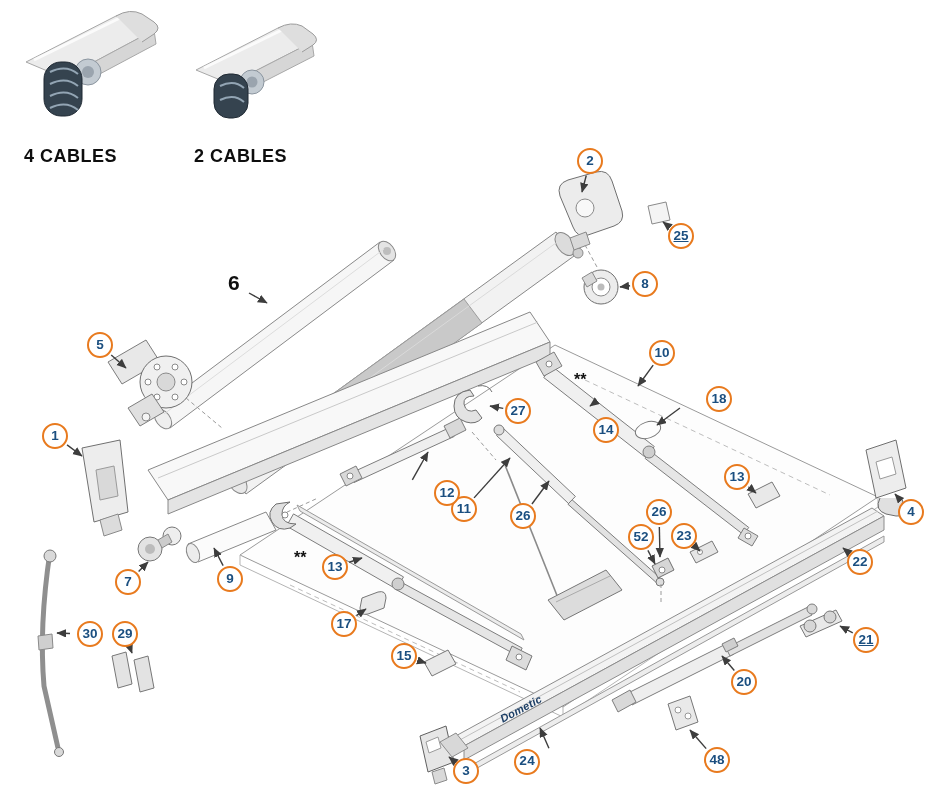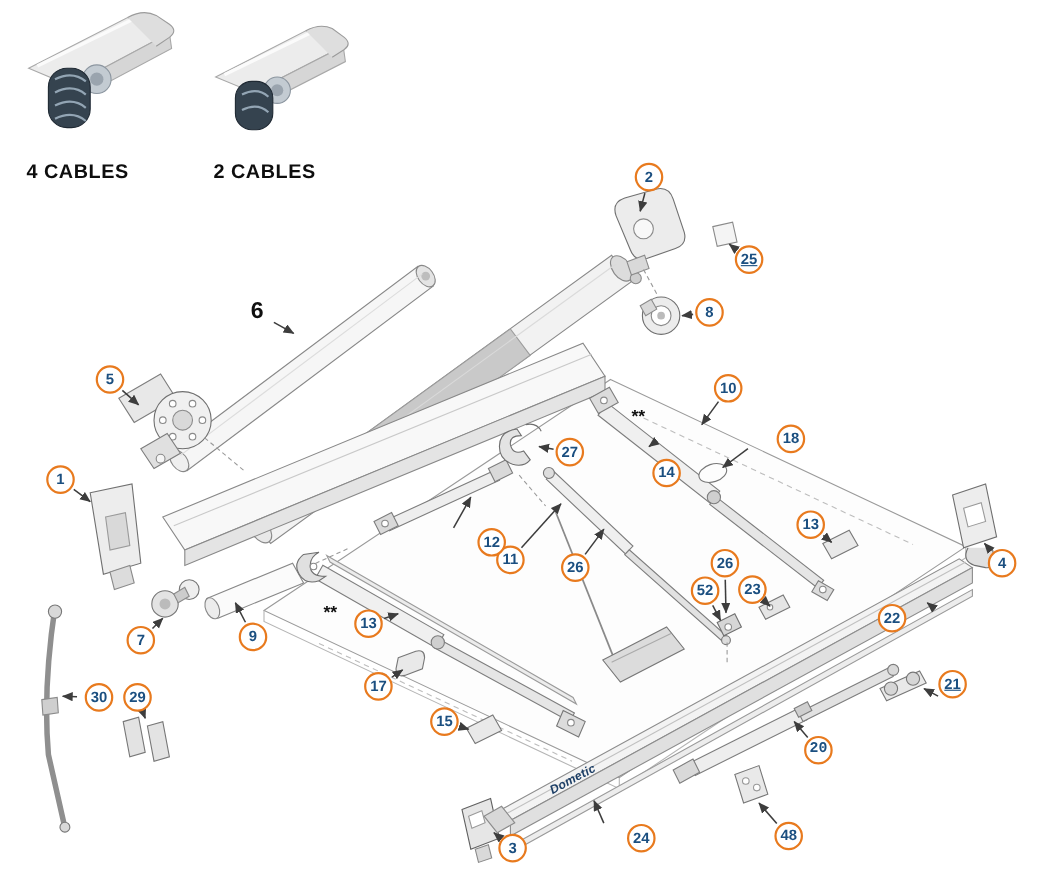--- a/index.html
+++ b/index.html
@@ -281,25 +281,25 @@
       <div class="callout" style="left: 217px; top: 566px;">9</div>
       <div class="callout" style="left: 649px; top: 340px;">10</div>
       <div class="callout" style="left: 451px; top: 496px;">11</div>
       <div class="callout" style="left: 392px; top: 480px; margin-left: 42px;">12</div>
       <div class="callout" style="left: 322px; top: 554px;">13</div>
       <div class="callout" style="left: 593px; top: 381px; margin-top: 36px;">14</div>
       <div class="callout" style="left: 391px; top: 643px;">15</div>
       <div class="callout" style="left: 724px; top: 464px;">13</div>
       <div class="callout" style="left: 331px; top: 611px;">17</div>
       <div class="callout" style="left: 706px; top: 386px;">18</div>
-      <div class="callout" style="left: 731px; top: 669px; font-family: Liberation Mono, monospace;">20</div>
-      <div class="callout" style="left: 853px; top: 609px; text-decoration: underline;">21</div>
-      <div class="callout" style="left: 798px; top: 549px;">22</div>
+      <div class="callout" style="left: 731px; top: 669px;">20</div>
+      <div class="callout" style="left: 853px; top: 627px; text-decoration: underline;">21</div>
+      <div class="callout" style="left: 847px; top: 549px;">22</div>
       <div class="callout" style="left: 671px; top: 523px;">23</div>
-      <div class="callout" style="left: 570px; top: 749px;">24</div>
+      <div class="callout" style="left: 514px; top: 749px; font-family: Liberation Mono, monospace;">24</div>
       <div class="callout" style="left: 668px; top: 223px; text-decoration: underline;">25</div>
       <div class="callout" style="left: 510px; top: 503px;">26</div>
       <div class="callout" style="left: 646px; top: 499px;">26</div>
       <div class="callout" style="left: 505px; top: 398px;">27</div>
       <div class="callout" style="left: 628px; top: 524px;">52</div>
       <div class="callout" style="left: 112px; top: 621px;">29</div>
       <div class="callout" style="left: 77px; top: 621px;">30</div>
       <div class="callout" style="left: 704px; top: 747px;">48</div>
     </div>
 </div>

